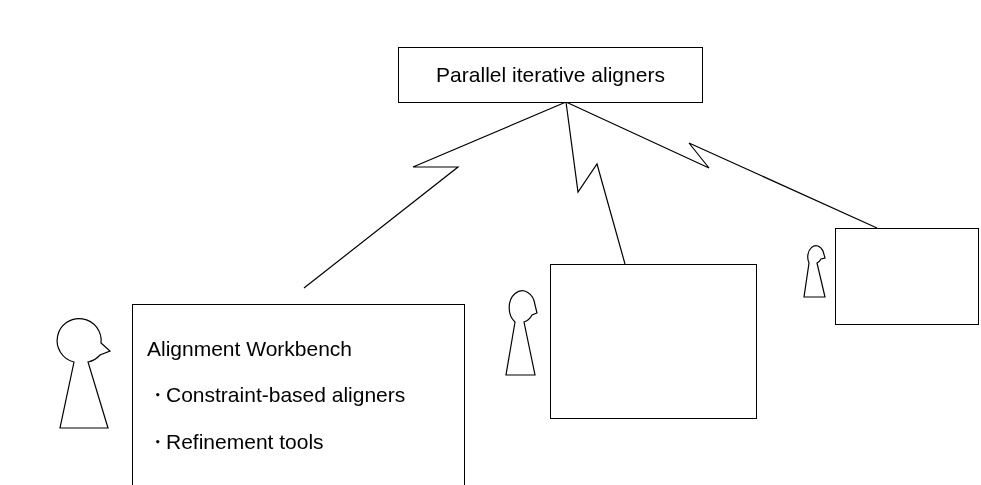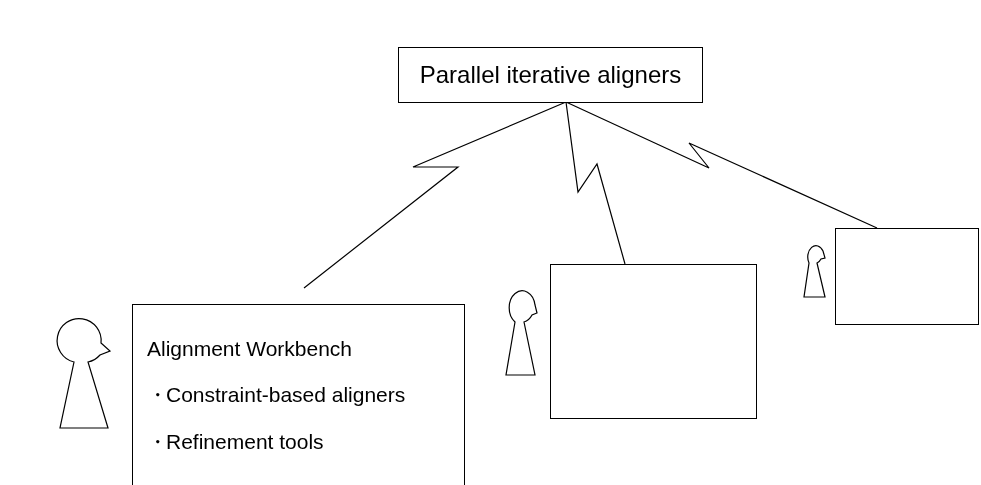--- a/index.html
+++ b/index.html
@@ -1,21 +1,21 @@
 <!DOCTYPE html>
 <html><head>
   <meta charset="utf-8">
   <style>
     html, body { margin: 0; padding: 0; background: #ffffff; }
     body { width: 981px; height: 485px; position: relative; overflow: hidden;
            font-family: "Liberation Sans", "DejaVu Sans", sans-serif; color: #000; }
     svg.canvas { position: absolute; left: 0; top: 0; }
     .box { position: absolute; border: 1px solid #000; background: #fff; box-sizing: border-box; }
     #top-box { left: 398px; top: 47px; width: 305px; height: 56px;
-               display: flex; align-items: center; justify-content: center; font-size: 24px; }
+               display: flex; align-items: center; justify-content: center; font-size: 21px; }
     #wb-box { left: 132px; top: 304px; width: 333px; height: 253px; }
     #mid-box { left: 550px; top: 264px; width: 207px; height: 155px; }
     #right-box { left: 835px; top: 228px; width: 144px; height: 97px; }
     .wb-title { position: absolute; left: 14px; top: 32px; font-size: 21px; white-space: nowrap; }
     .wb-item { position: absolute; left: 14px; font-size: 21px; white-space: nowrap; }
     .wb-item .bullet { display: inline-block; width: 19px; }
     #wb-item-0 { top: 76px; }
     #wb-item-1 { top: 123px; }
   </style>
 </head>

